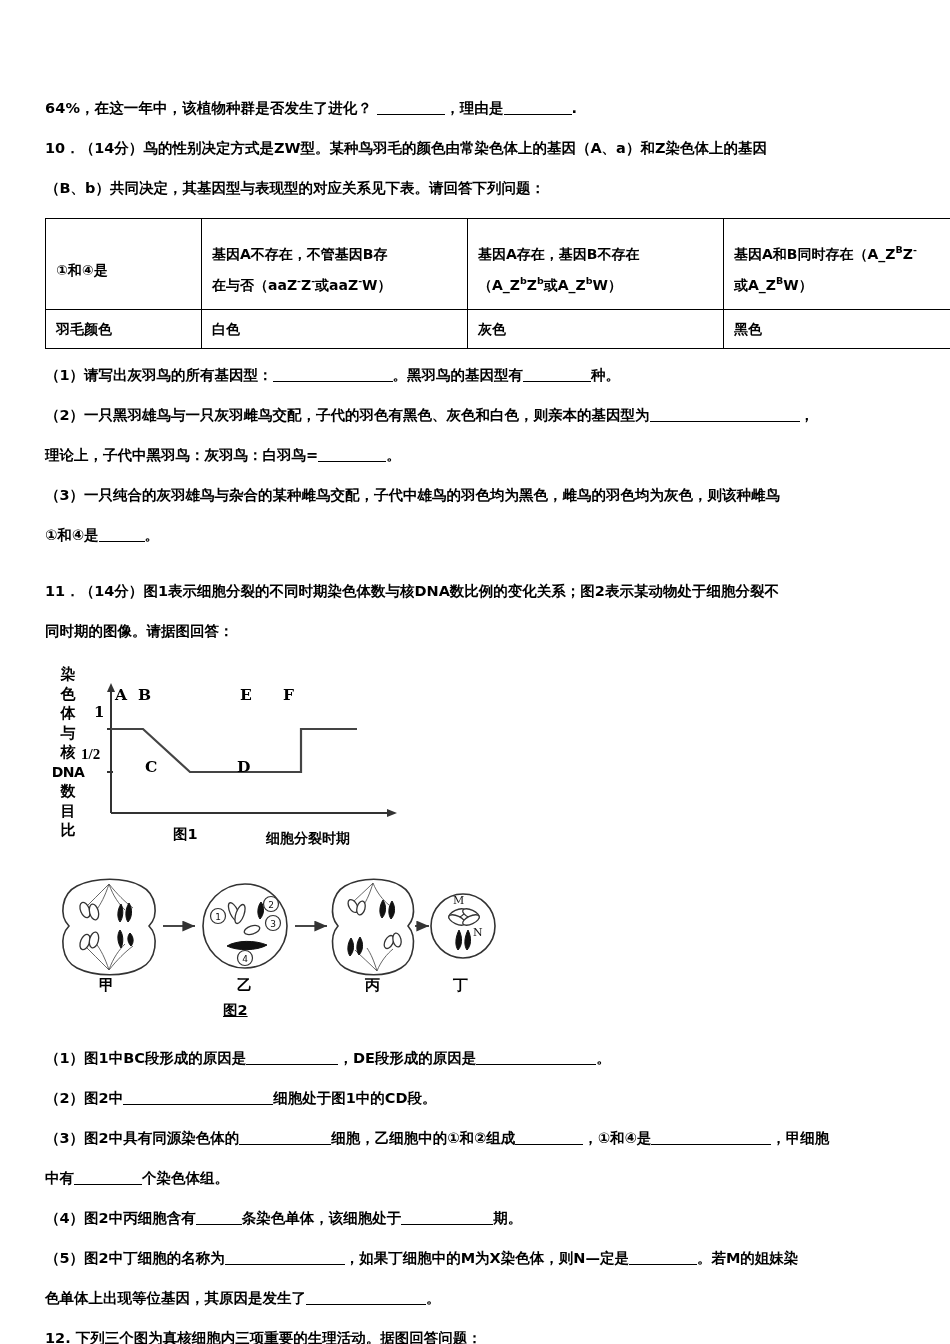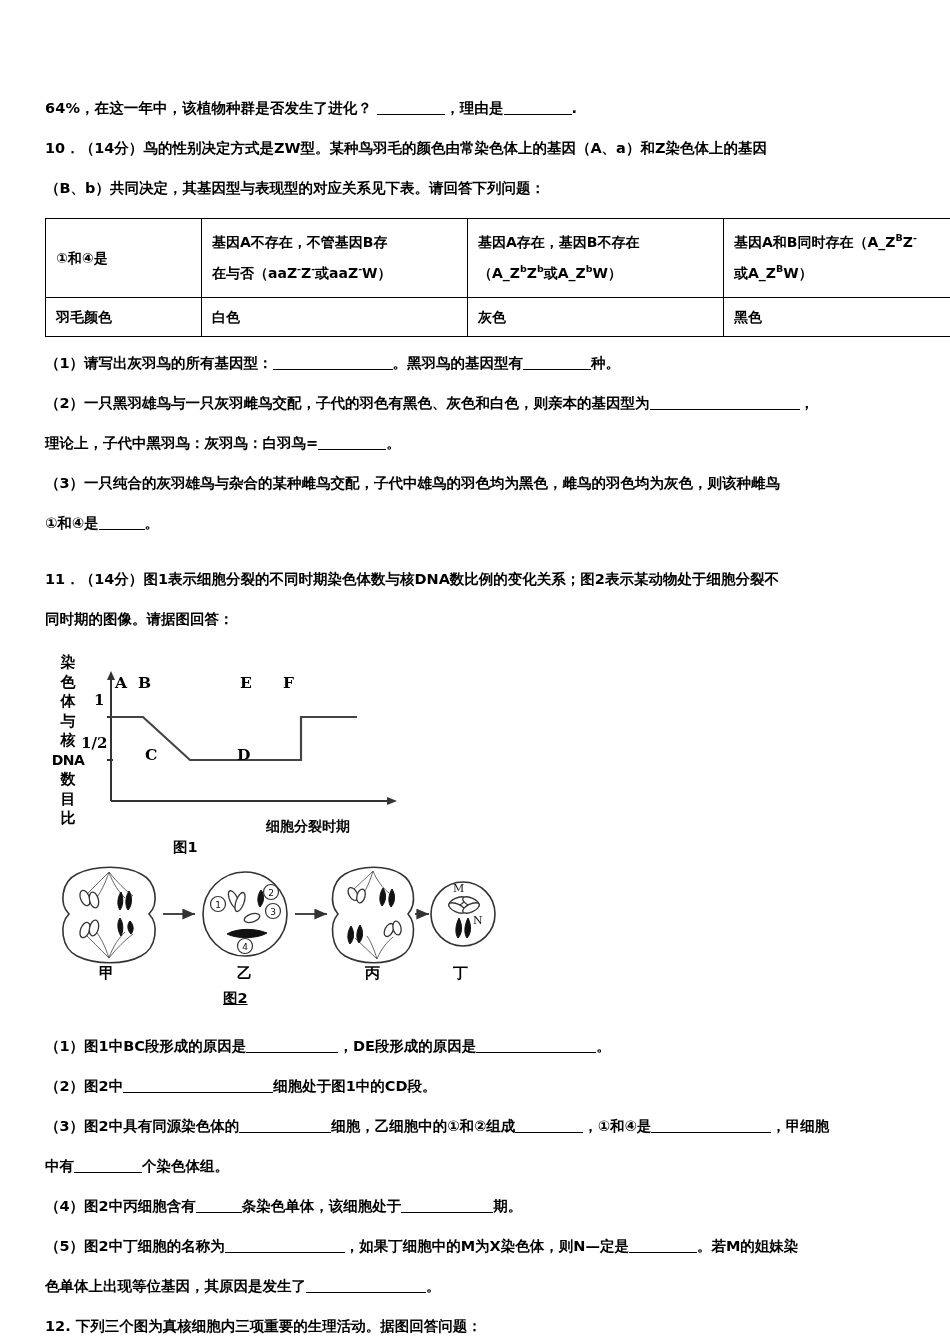--- a/index.html
+++ b/index.html
@@ -56,21 +56,21 @@
   
   table.genotable {
     border-collapse: collapse;
     width: 872px;
     margin-top: 10px;
     margin-bottom: 6px;
     table-layout: fixed;
   }
   table.genotable td {
     border: 1.2px solid #000;
-    padding: 8px 10px 8px 10px;
+    padding: 20px 10px 8px 10px;
     font-size: 14px;
     font-weight: bold;
     vertical-align: middle;
     line-height: 31px;
   }
   td.col0 { width: 135px; }
   td.col1 { width: 245px; }
   td.col2 { width: 235px; }
   td.col3 { width: 245px; }
   tr.row-colors td { line-height: 26px; padding-top:6px; padding-bottom:6px;}
@@ -102,21 +102,21 @@
     height: 160px;
   }
   .chartbox svg { display:block; }
   .tick1, .tickhalf {
     position:absolute;
     font-size: 15px;
     font-weight: bold;
     font-family: "DejaVu Serif", "Liberation Serif", serif;
   }
   .tick1 { left: 49px; top: 38px; }
-  .tickhalf { left: 36px; top: 81px; }
+  .tickhalf { left: 36px; top: 81px; font-family: Liberation Serif, serif; }
   .ptlabel {
     position: absolute;
     font-size: 15.5px;
     font-weight: bold;
     font-family: "DejaVu Serif","Liberation Serif", serif;
   }
   .lbl-A { left: 70px; top: 20px; }
   .lbl-B { left: 93px; top: 20px; }
   .lbl-C { left: 100px; top: 92px; }
   .lbl-D { left: 192px; top: 92px; }
@@ -126,21 +126,21 @@
     position: absolute;
     left: 185px;
     top: 165px;
     font-size: 14px;
     font-weight: bold;
     margin-left: 36px;
   }
   .fig1cap {
     position: absolute;
     left: 128px;
-    top: 185px;
+    top: 160px;
     font-size: 14.5px;
     font-weight: bold;
   }
 
   
   .fig2wrap {
     position: relative;
     width: 420px;
     height: 150px;
     margin-top: 6px;

